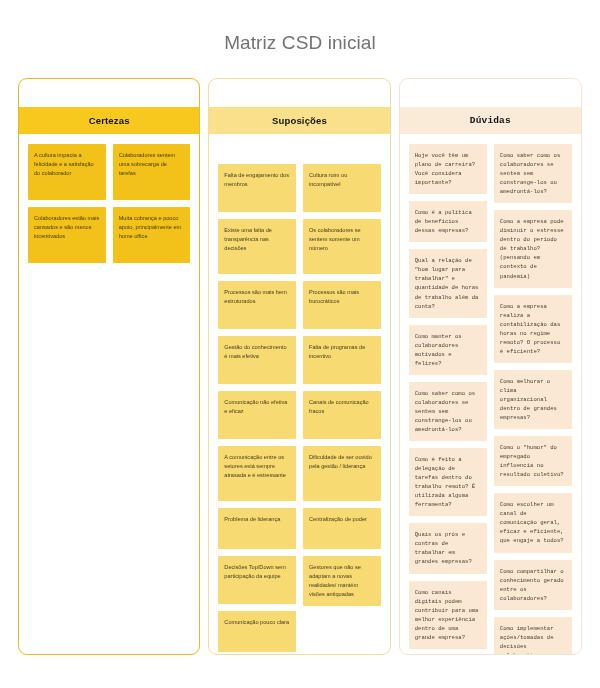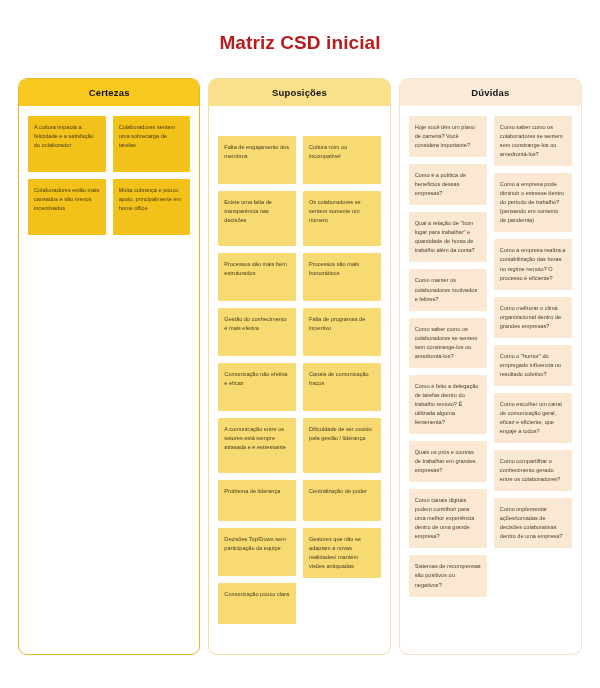--- a/index.html
+++ b/index.html
@@ -10,22 +10,22 @@
     width: 600px;
     height: 688px;
     background: #ffffff;
     font-family: "Liberation Sans", sans-serif;
     overflow: hidden;
   }
 
   .page-title {
     text-align: center;
     font-size: 19px;
-    font-weight: bold;
-    color: #b91c1c;
+    font-weight: normal;
+    color: #737373;
     letter-spacing: 0.1px;
     margin: 0;
     padding-top: 30px;
     padding-bottom: 0;
     line-height: 26px;
   }
 
   .board {
     display: flex;
     gap: 8px;
@@ -51,30 +51,32 @@
   .col-suposicoes {
     width: 185px;
     border: 1px solid #f2dba0;
     background: #ffffff;
     gap: 20px;
   }
   .col-duvidas {
     width: 186px;
     border: 1px solid #f4e3cf;
     background: #ffffff;
+    font-family: Liberation Mono, monospace;
   }
 
   .col-header {
     text-align: center;
     font-size: 9.5px;
     font-weight: bold;
     color: #141414;
     padding: 8px 4px 8px;
     letter-spacing: 0.15px;
     flex: 0 0 auto;
+    margin-top: 28px;
   }
   .col-certezas .col-header { background: #f7c81e; }
   .col-suposicoes .col-header { background: #fae08a; }
   .col-duvidas .col-header { background: #faebd9; }
 
   .col-body {
     flex: 1 1 auto;
     padding: 10px 9px 10px;
     box-sizing: border-box;
     overflow: hidden;

